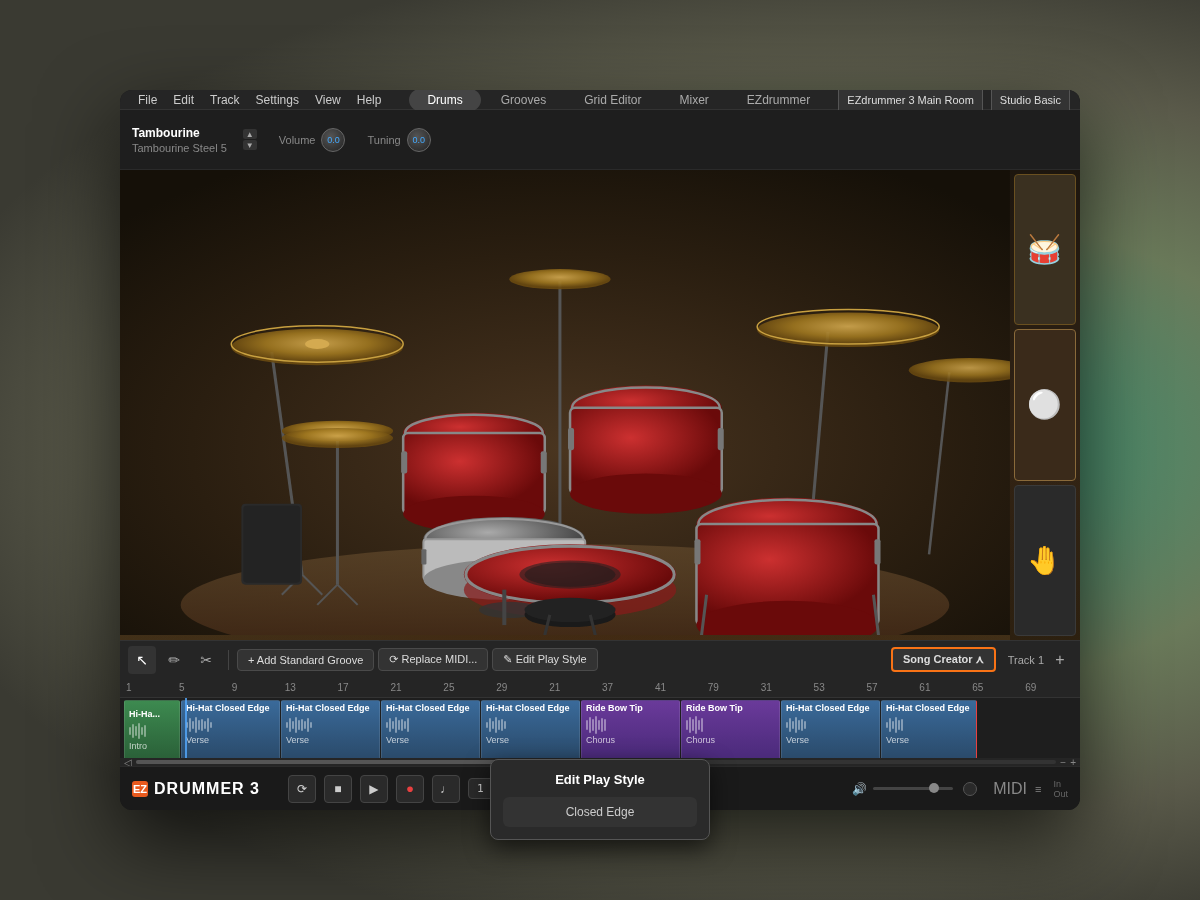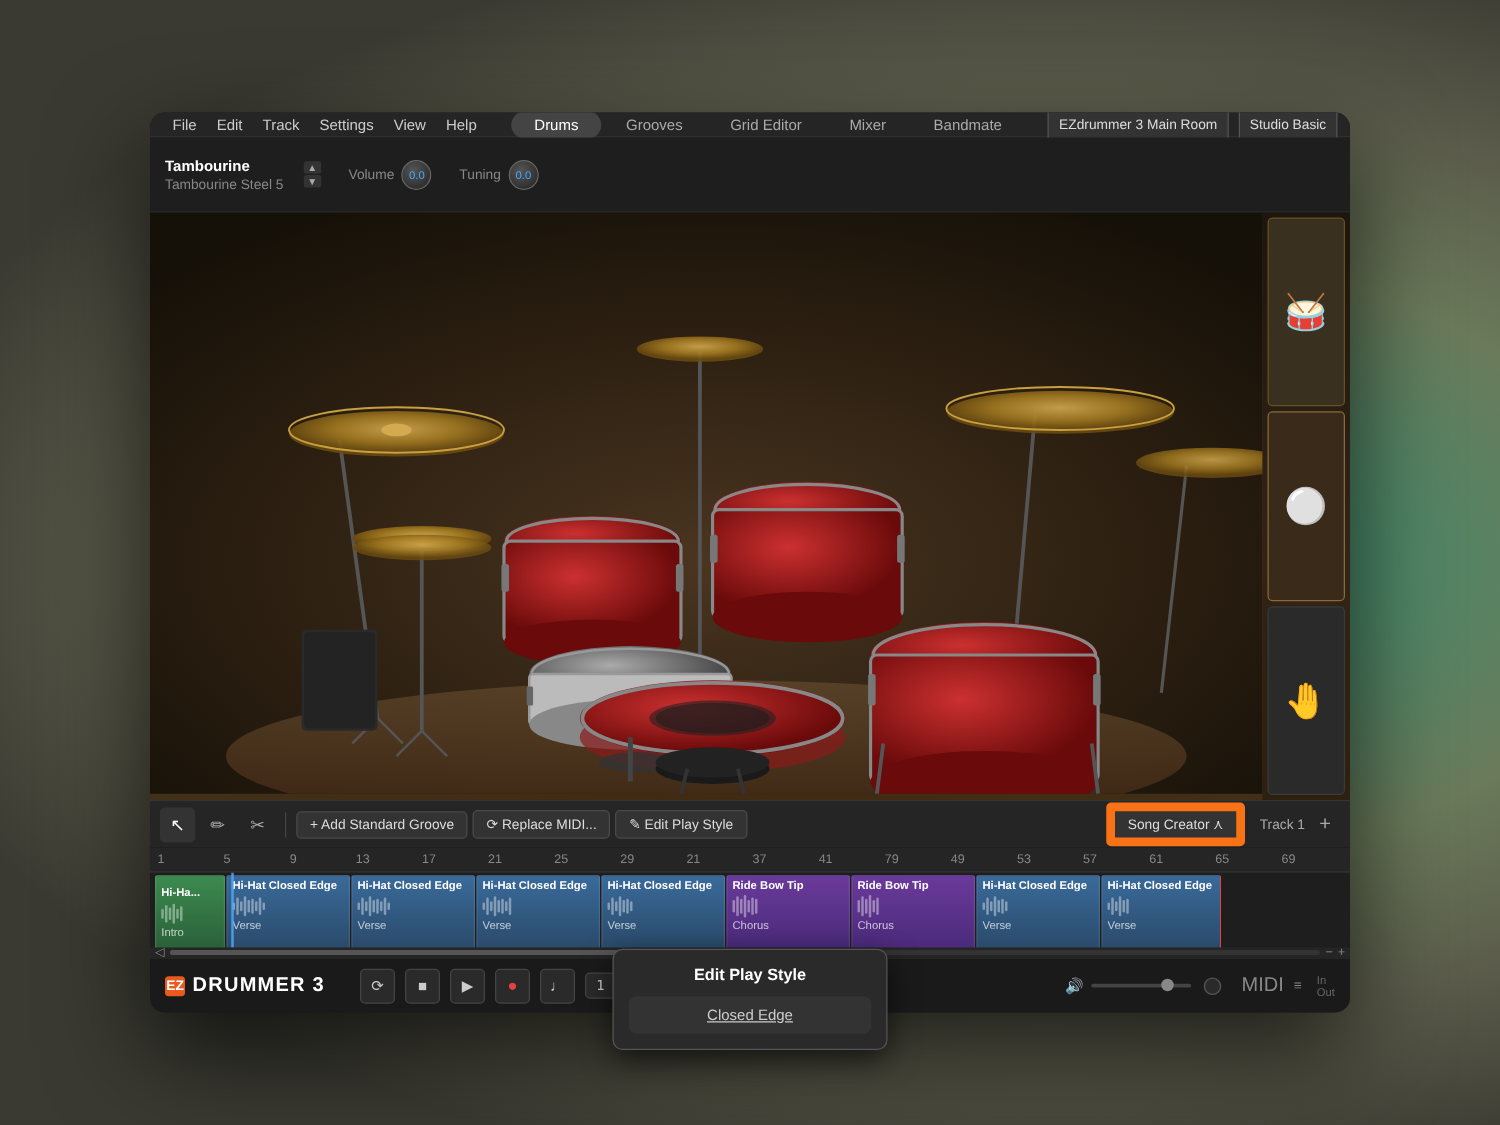--- a/index.html
+++ b/index.html
@@ -246,29 +246,30 @@
       border-radius: 4px;
       cursor: pointer;
       display: flex;
       align-items: center;
       gap: 4px;
       white-space: nowrap;
     }
     .song-creator-btn {
       margin-left: auto;
       background: #333;
-      border: 7px solid #f97316;
+      border: 2px solid #f97316;
       color: #ddd;
       font-size: 11px;
       padding: 4px 10px;
       border-radius: 4px;
       cursor: pointer;
       display: flex;
       align-items: center;
       gap: 4px;
+      font-weight: bold;
     }
     .track-label {
       color: #aaa;
       font-size: 11px;
       margin-left: 8px;
     }
     .add-track-btn {
       background: none;
       border: none;
       color: #aaa;
@@ -501,21 +502,20 @@
     }
     .popup-item {
       color: #ccc;
       font-size: 12px;
       padding: 8px 10px;
       background: #333;
       border-radius: 6px;
       cursor: pointer;
       text-align: center;
       font-weight: 500;
-      text-decoration: underline;
     }
     
     .waveform {
       height: 20px;
       display: flex;
       align-items: center;
       gap: 1px;
       margin-top: 2px;
     }
     .wave-bar {
@@ -535,21 +535,21 @@
     <div class="menu-item">Track</div>
     <div class="menu-item">Settings</div>
     <div class="menu-item">View</div>
     <div class="menu-item">Help</div>
 
     <div class="menu-tabs">
       <div class="menu-tab active">Drums</div>
       <div class="menu-tab">Grooves</div>
       <div class="menu-tab">Grid Editor</div>
       <div class="menu-tab">Mixer</div>
-      <div class="menu-tab">Bandmate</div>
+      <div class="menu-tab">EZdrummer</div>
     </div>
 
     <div class="menu-right">
       <div class="preset-select">EZdrummer 3 Main Room</div>
       <div class="preset-select">Studio Basic</div>
     </div>
   </div>
 
   <div class="instrument-panel">
     <div class="instrument-selector">
@@ -731,21 +731,21 @@
         <div class="ruler-mark">9</div>
         <div class="ruler-mark">13</div>
         <div class="ruler-mark">17</div>
         <div class="ruler-mark">21</div>
         <div class="ruler-mark">25</div>
         <div class="ruler-mark">29</div>
         <div class="ruler-mark">21</div>
         <div class="ruler-mark">37</div>
         <div class="ruler-mark">41</div>
         <div class="ruler-mark">79</div>
-        <div class="ruler-mark">49</div>
+        <div class="ruler-mark">31</div>
         <div class="ruler-mark">53</div>
         <div class="ruler-mark">57</div>
         <div class="ruler-mark">61</div>
         <div class="ruler-mark">65</div>
         <div class="ruler-mark">69</div>
       </div>
     </div>
 
     <div class="timeline-tracks">
       <div class="track-row">

